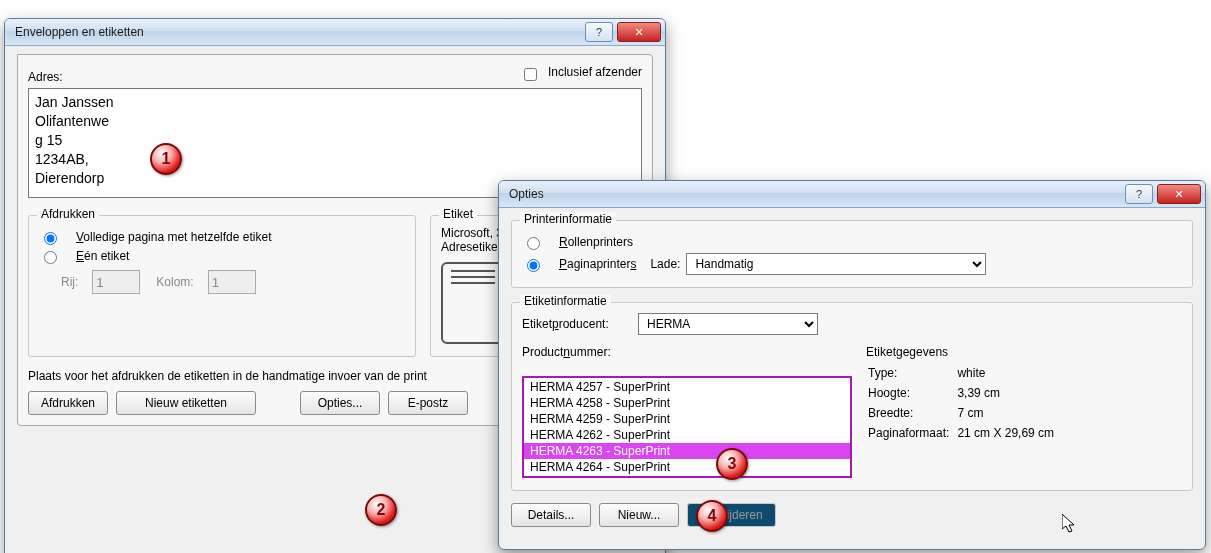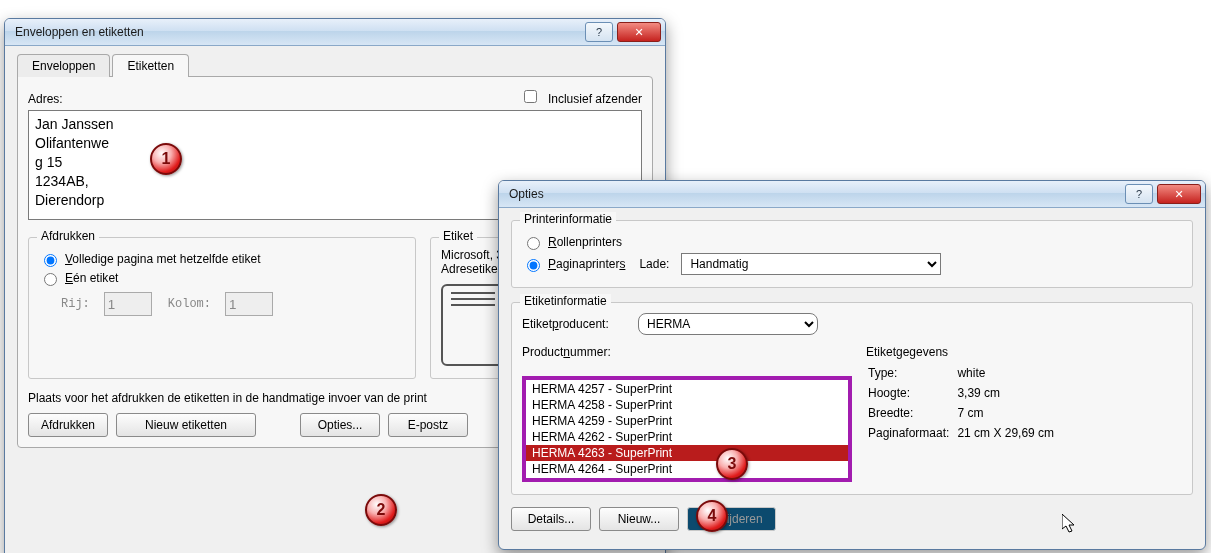--- a/index.html
+++ b/index.html
@@ -77,38 +77,38 @@
     background: #fff;
     padding: 4px 6px;
     font-family: inherit;
     font-size: 14px;
     resize: none;
     box-sizing: border-box;
     overflow-y: scroll;
     line-height: 1.35;
   }
   .address-row { display:flex; align-items: baseline; justify-content: space-between; }
-  .chk { display:flex; align-items:flex-end; gap:8px; }
+  .chk { display:flex; align-items:flex-start; gap:8px; }
   .chk input { width:13px; height:13px; }
   .groupbox {
     border: 1px solid #c8c8c8;
     border-radius: 3px;
     padding: 10px 10px 12px;
     position: relative;
     margin-top: 14px;
     background:#f7f7f7;
   }
   .groupbox > .legend {
     position: absolute;
     top: -9px; left: 8px;
     background: #f7f7f7;
     padding: 0 4px;
   }
   .row { display:flex; gap:14px; }
-  .radio { display:flex; align-items:center; gap:5px; margin: 3px 0; }
+  .radio { display:flex; align-items:center; gap:16px; margin: 3px 0; }
   .radio input { width:13px; height:13px; }
   .num {
     width: 40px; height: 20px;
     border:1px solid #aaa; background:#eee;
     padding:1px 3px; color:#888;
   }
   .etiket-preview {
     width: 44px; height: 66px;
     border: 2px solid #555; border-radius:6px;
     margin-top: 8px;
@@ -136,66 +136,62 @@
     border-color:#c8c8c8;
   }
   select.drop {
     height: 22px;
     border:1px solid #7a7a7a;
     background:#fff;
     font:inherit;
     padding: 1px 4px;
   }
   .listbox {
-    border:4px solid #a21caf;
+    border:2px solid #a21caf;
     background:#fff;
     height: 96px;
     overflow-y: scroll;
     padding: 1px 0;
   }
   .listbox .item { padding: 1px 6px; font-size: 12px; }
-  .listbox .item.sel { background:#b91c1c; color:#fff; }
+  .listbox .item.sel { background:#d946ef; color:#fff; }
   .fields { font-size:12px; }
   .fields td { padding: 2px 6px 2px 0; }
   .callout {
     position:absolute;
     width:28px;height:28px;border-radius:50%;
     background: radial-gradient(circle at 35% 30%, #fff, #f9b0b0 35%, #e01b1b 70%, #8a0d0d);
     border:2px solid #7a0a0a;
     color:#7a0a0a;
     font-weight:bold;
     font-size:16px;
     display:flex;align-items:center;justify-content:center;
     box-shadow: 1px 1px 3px rgba(0,0,0,.4);
     pointer-events:none;
   }
   .cursor {
     position:absolute;
     width:0;height:0;
     pointer-events:none;
   }
   .cursor svg { position:absolute; top:-2px; left:-2px; }
-  .label-inline { margin-right: 8px; font-family: Liberation Mono, monospace; }
+  .label-inline { margin-right: 8px; }
   .inline-col { display:flex; align-items:center; gap:6px; }
   .u { text-decoration: underline; }
 </style>
 </head>
 <body>
 
 <div class="dialog" style="left:4px; top:18px; width:660px; height:540px;">
   <div class="titlebar">
     <span class="title">Enveloppen en etiketten</span>
     <div class="win-btn">?</div>
     <div class="win-btn close">✕</div>
   </div>
   <div class="dlg-body">
-    <div class="tabs">
-      <div class="tab">Enveloppen</div>
-      <div class="tab active">Etiketten</div>
-    </div>
     <div class="tab-page">
 
       <div class="address-row">
         <label class="fld">Adres:</label>
         <label class="chk">
           <input type="checkbox" style="">
           <span>Inclusief afzender</span>
         </label>
       </div>
       <textarea class="textarea" style="">Jan Janssen
@@ -265,31 +261,31 @@
       <label class="radio">
         <input type="radio" name="pt" style="">
         <span><span class="u">R</span>ollenprinters</span>
       </label>
       <div class="inline-col">
         <label class="radio">
           <input type="radio" name="pt" checked="" style="">
           <span><span class="u">P</span>aginaprinter<span class="u">s</span></span>
         </label>
         <span style="margin-left:8px;">Lade:</span>
-        <select class="drop" style="width:260px; margin-left:6px;">
+        <select class="drop" style="width:300px; ">
           <option>Handmatig</option>
         </select>
       </div>
     </div>
 
     <div class="groupbox">
       <span class="legend">Etiketinformatie</span>
       <div class="inline-col" style="margin-bottom:10px;">
         <span style="width:110px;">Etiket<span class="u">p</span>roducent:</span>
-        <select class="drop" style="width:180px;border-radius:8px;">
+        <select class="drop" style="width:180px;">
           <option>HERMA</option>
         </select>
       </div>
 
       <div class="row">
         <div style="width:330px;">
           <div style="margin-bottom:17px;">Product<span class="u">n</span>ummer:</div>
           <div class="listbox" id="product-list">
               <div class="item">HERMA 4257 - SuperPrint</div>
               <div class="item">HERMA 4258 - SuperPrint</div>

